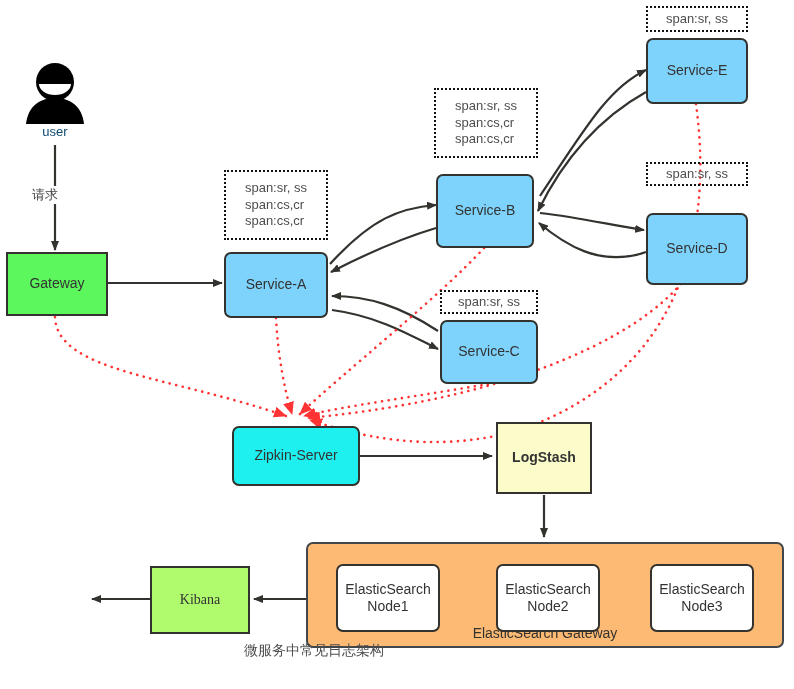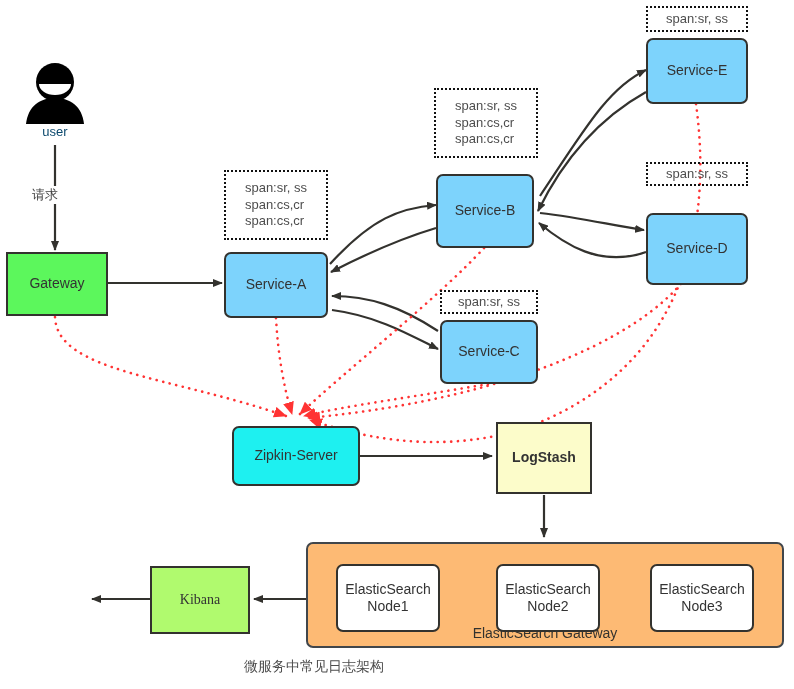--- a/index.html
+++ b/index.html
@@ -251,15 +251,15 @@
   <div class="span-box" style="left:434px; top:88px; width:104px; height:70px;">span:sr, ss
 span:cs,cr
 span:cs,cr</div>
 
   <div class="span-box" style="left:440px; top:290px; width:98px; height:24px;">span:sr, ss</div>
 
   <div class="span-box" style="left:646px; top:162px; width:102px; height:24px;">span:sr, ss</div>
 
   <div class="span-box" style="left:646px; top:6px; width:102px; height:26px;">span:sr, ss</div>
 
-  <div class="caption" style="left:0; top:658px; width:628px;">微服务中常见日志架构</div>
+  <div class="caption" style="left:0; top:642px; width:628px;">微服务中常见日志架构</div>
 
 </div>
 
 </body></html>

